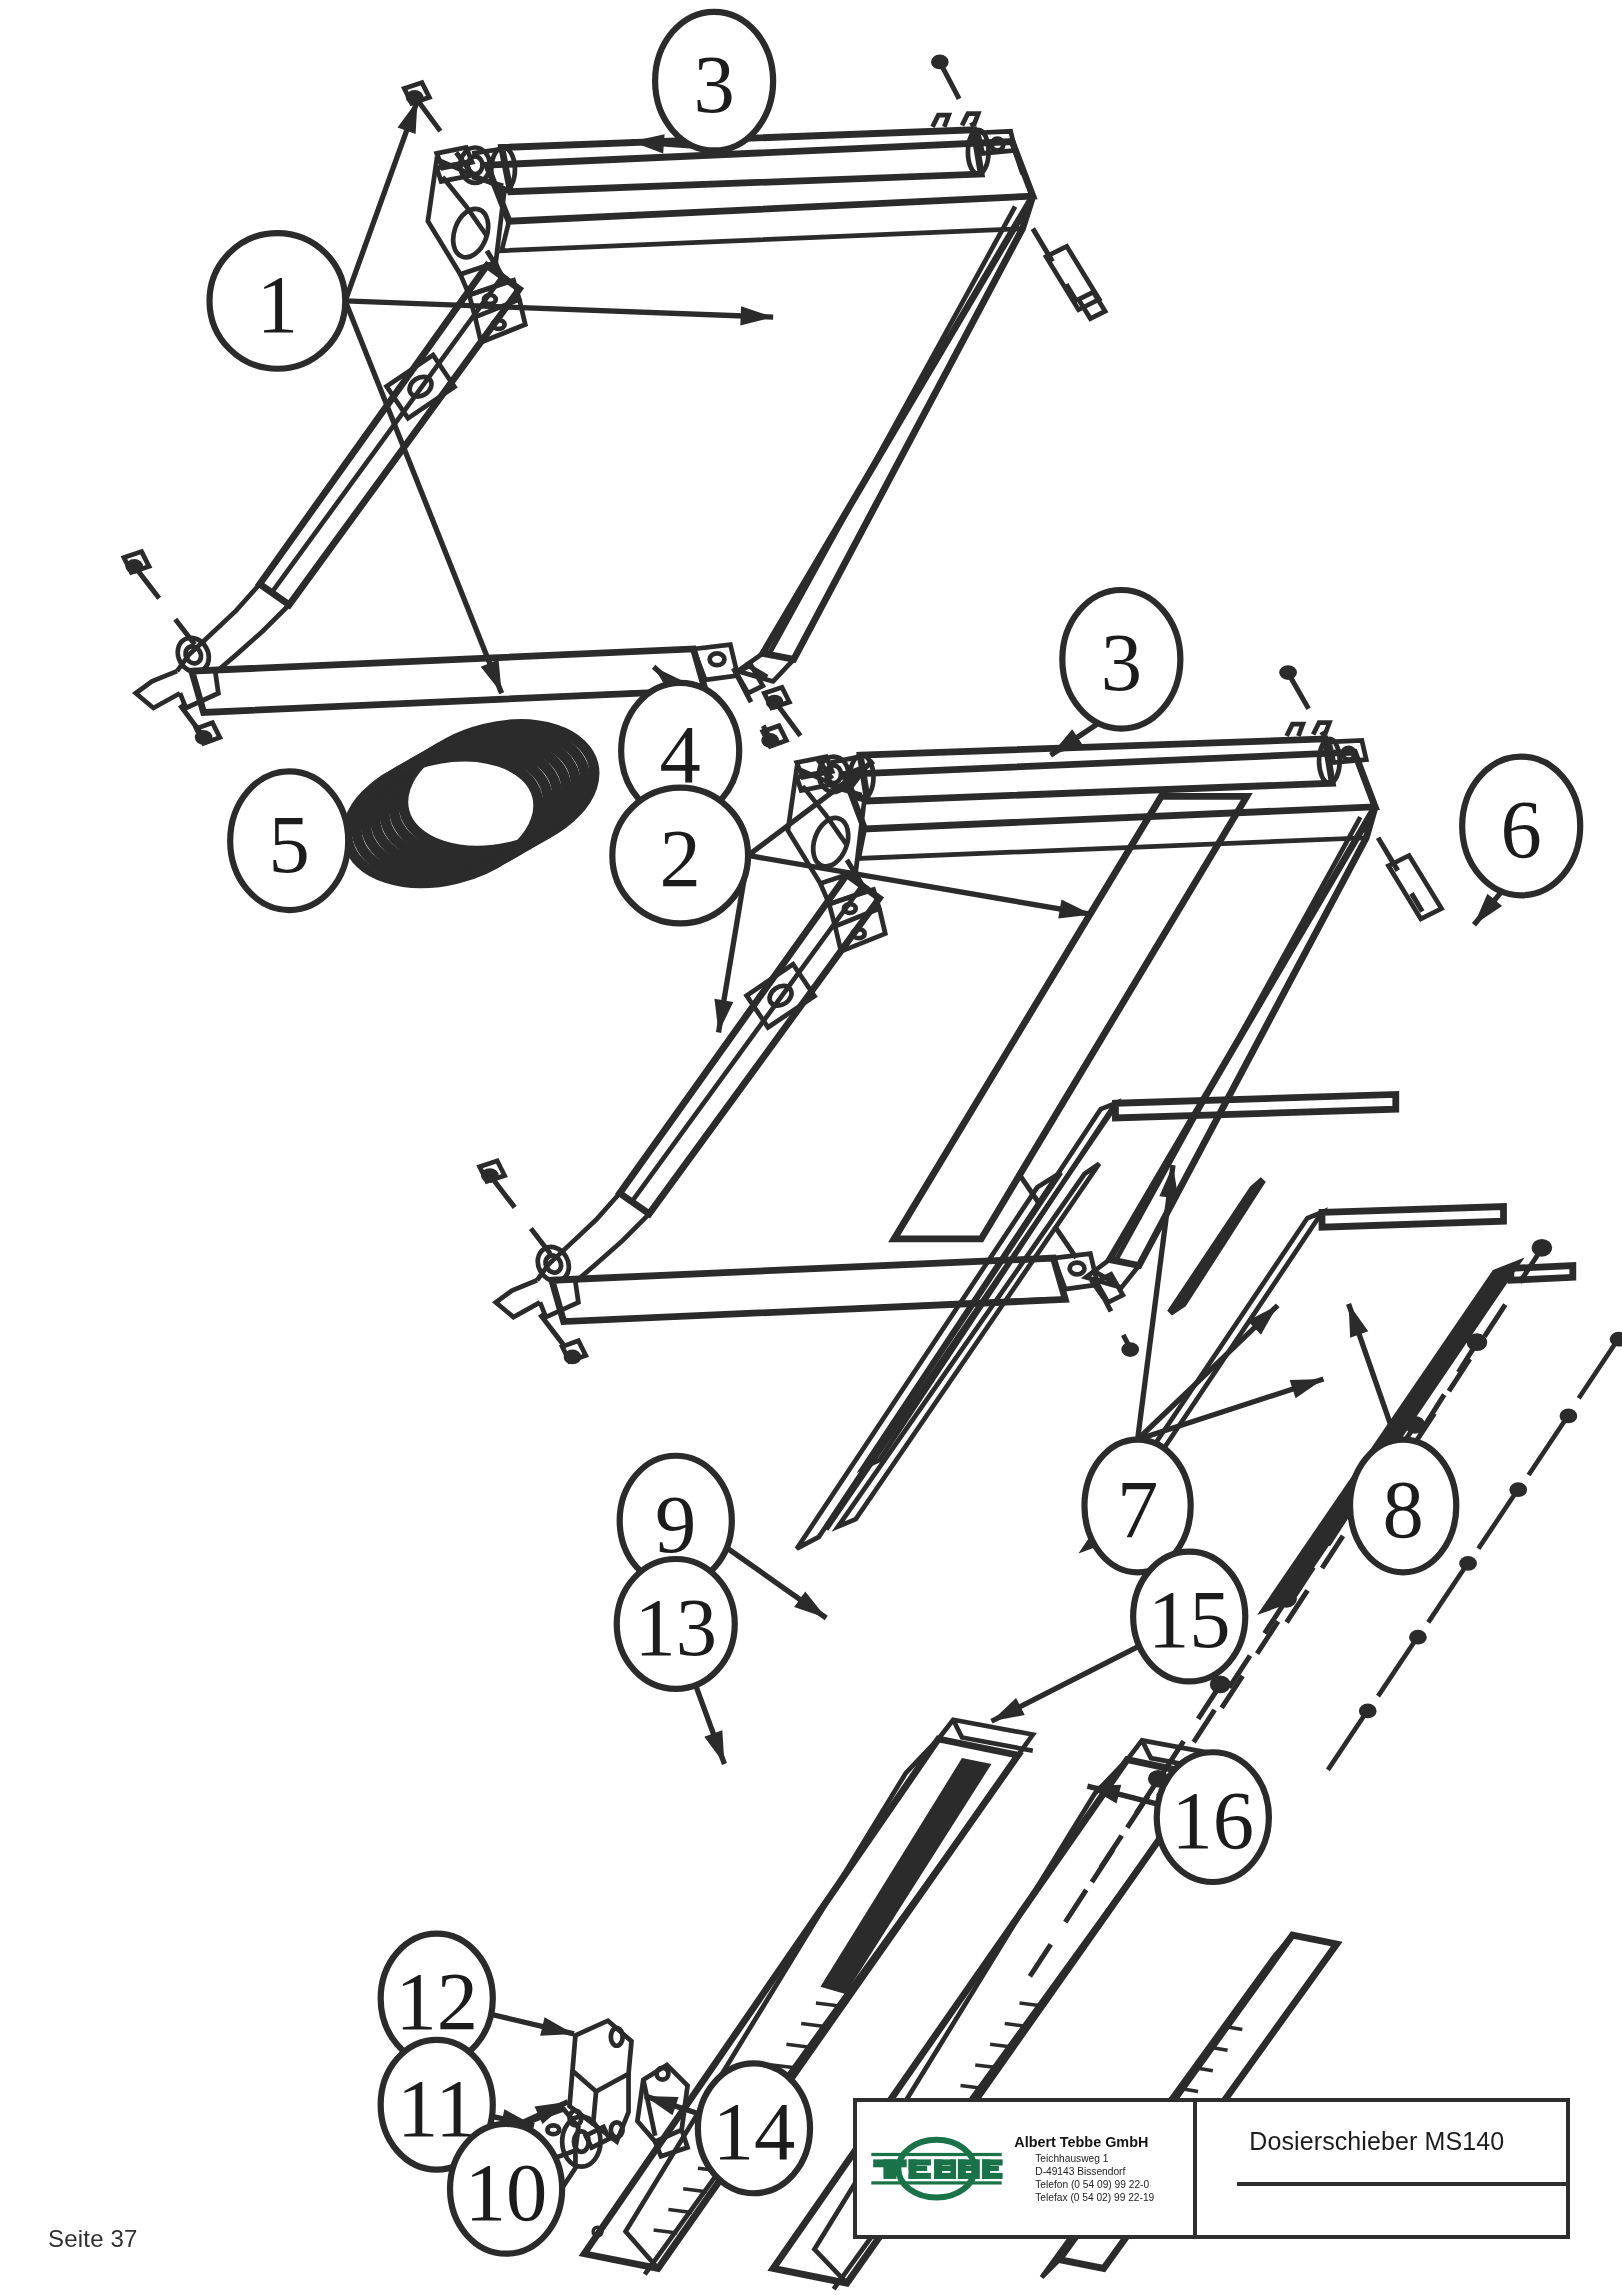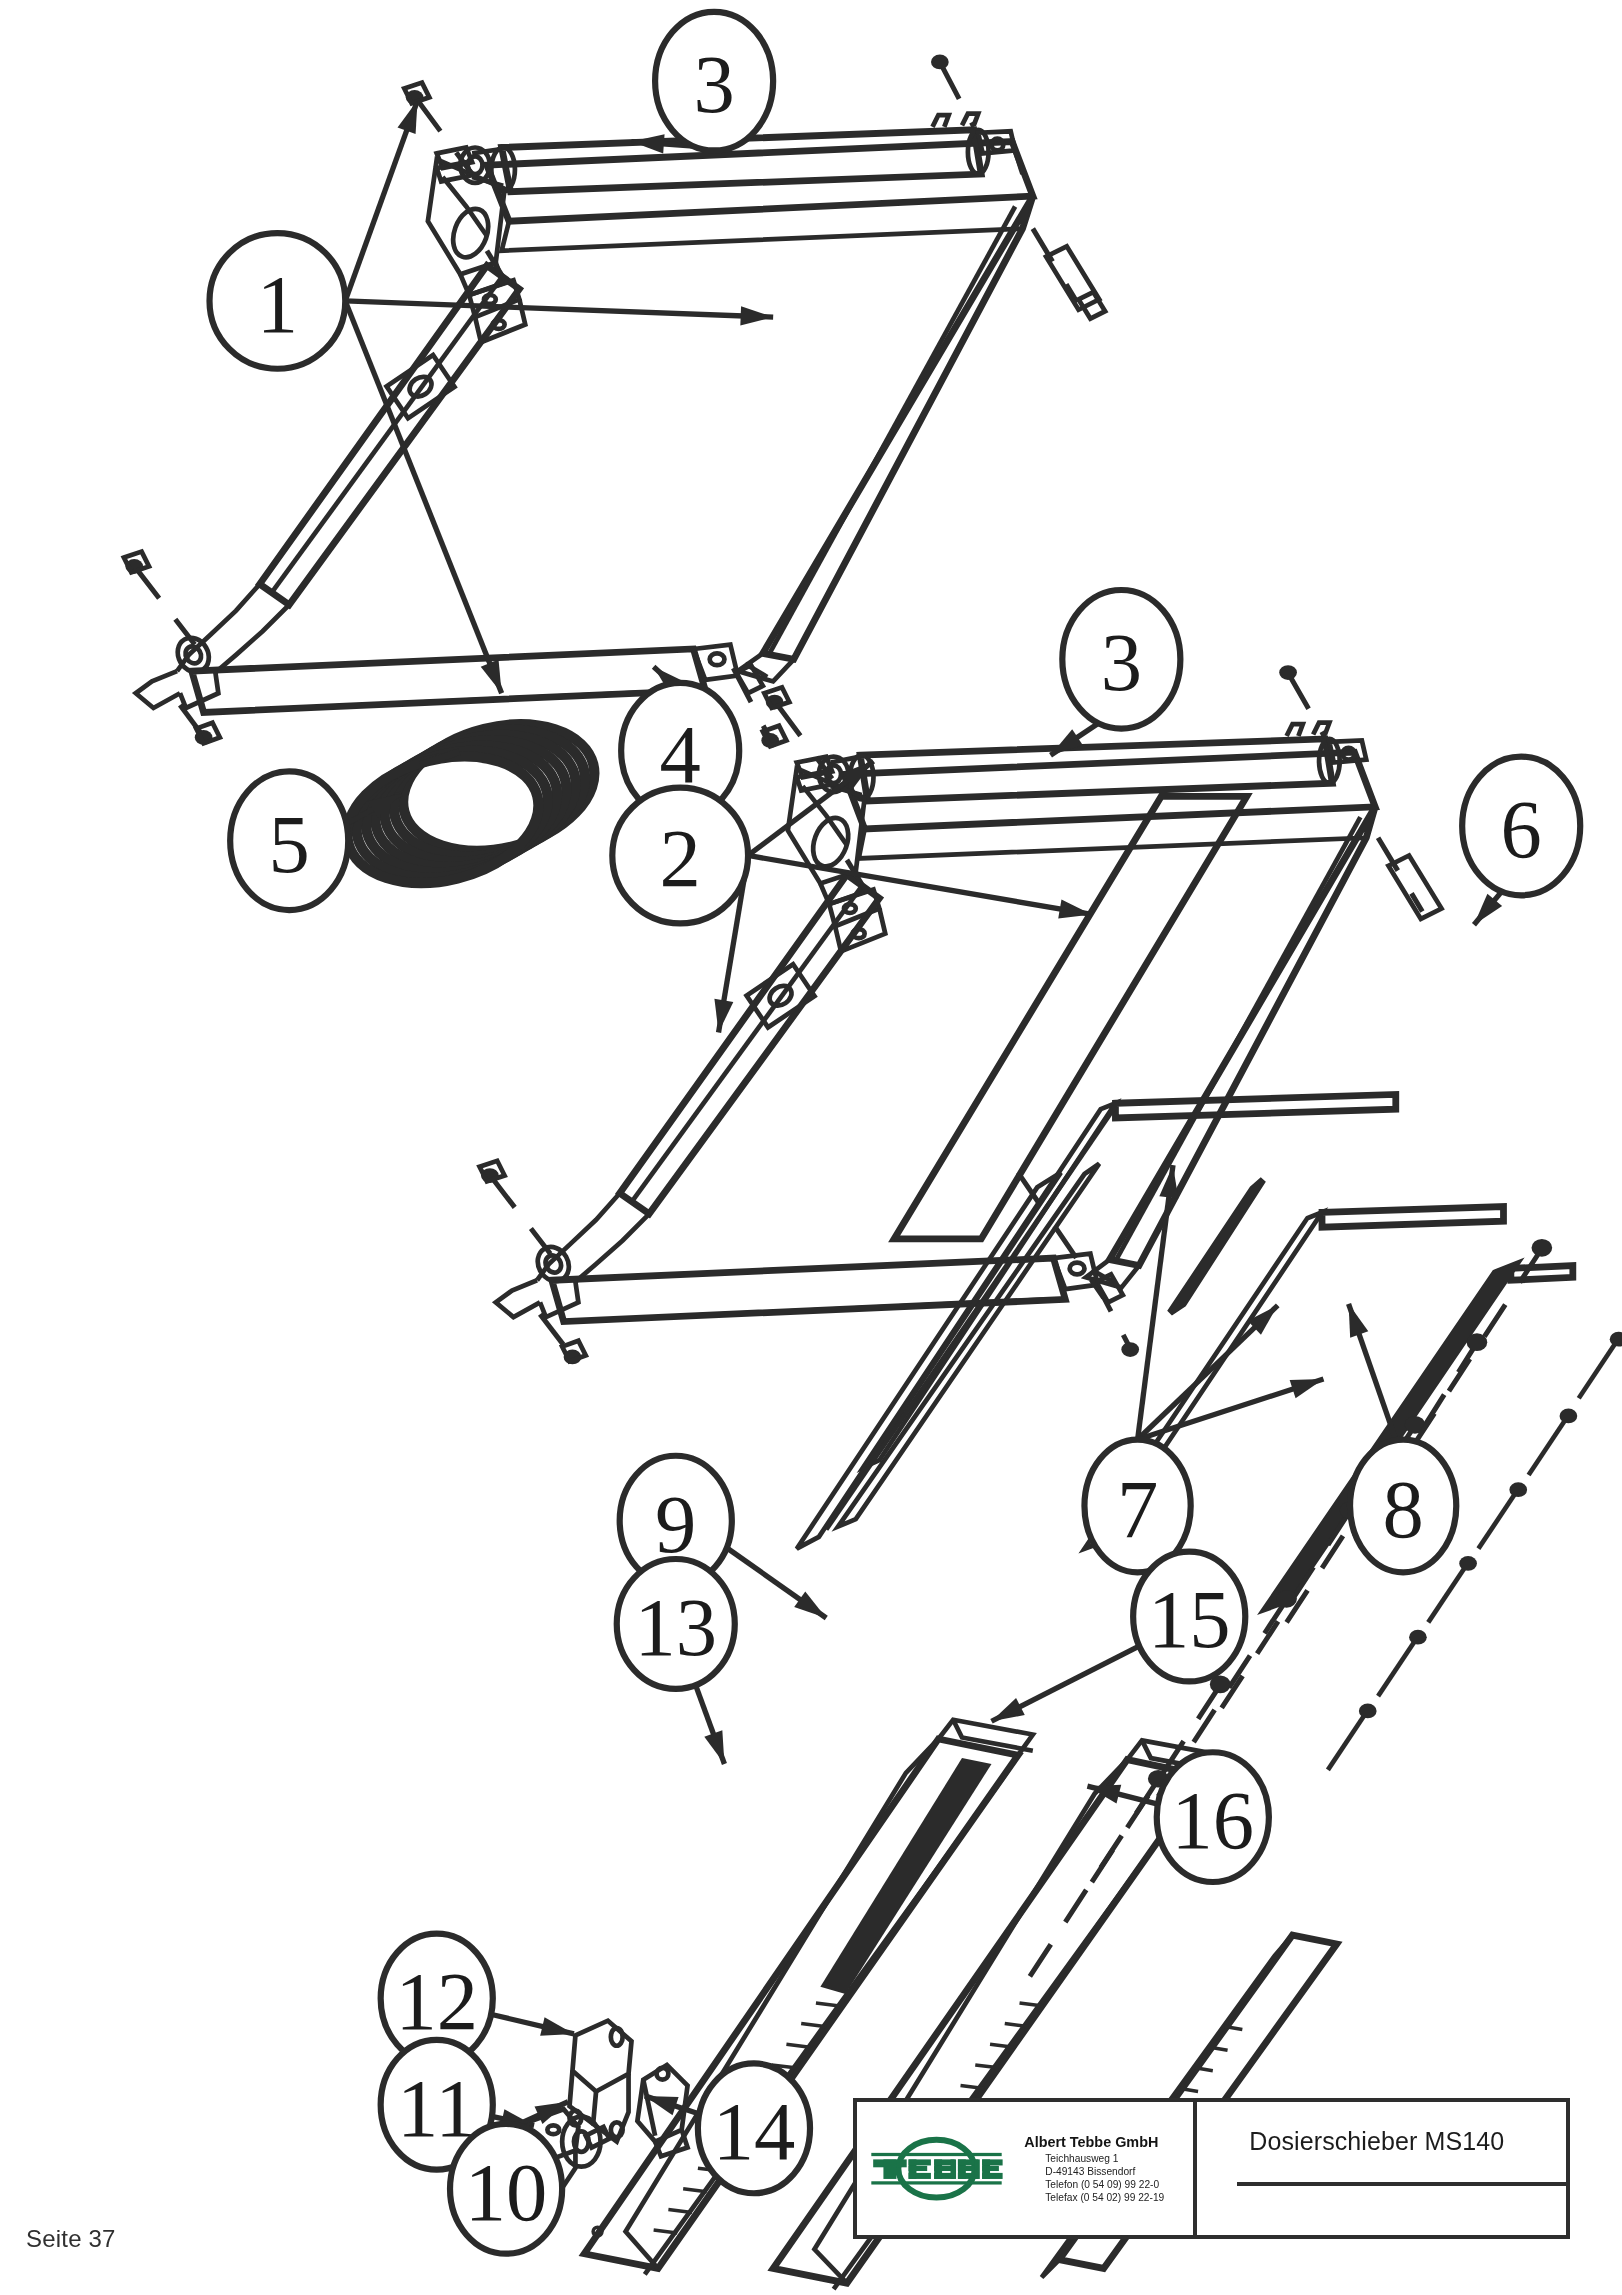--- a/index.html
+++ b/index.html
@@ -5,37 +5,37 @@
   html,body{margin:0;padding:0;background:#fff;}
   body{
     width:1623px;height:2295px;position:relative;overflow:hidden;
     font-family:"Liberation Sans",sans-serif;color:#2b2b2b;
   }
   #sheet{position:absolute;inset:0;background:#ffffff;}
   svg.drawing{position:absolute;left:0;top:0;width:1623px;height:2295px;}
 
   
   .page-label{
-    position:absolute;left:26px;top:2225px;
+    position:absolute;left:48px;top:2225px;
     font-size:24px;letter-spacing:0.2px;color:#303030;
     white-space:nowrap;
   }
 
   
   .titleblock{
     position:absolute;left:853px;top:2098px;
     width:717px;height:141px;
     border:4.2px solid #2e2e2e;
     box-sizing:border-box;
     display:flex;background:#fff;
   }
   .tb-left{
     width:48%;box-sizing:border-box;
     border-right:4.2px solid #2e2e2e;
-    display:flex;align-items:center;padding:2.8px 0 2.8px 4.6px;gap:10px;
+    display:flex;align-items:center;padding:2.8px 0 2.8px 4.6px;
   }
   .tb-right{
     flex:1;display:flex;flex-direction:column;padding-left:40px;
   }
   .tb-title-cell{
     flex:0 0 63%;display:flex;align-items:center;
     padding-left:12px;box-sizing:border-box;
     border-bottom:4.2px solid #2e2e2e;
   }
   .tb-blank-cell{flex:1;}

